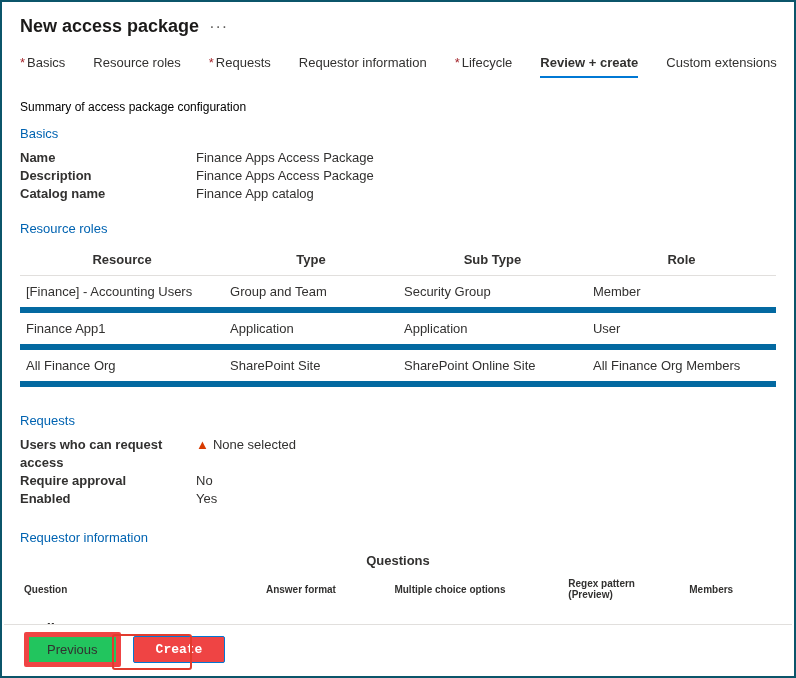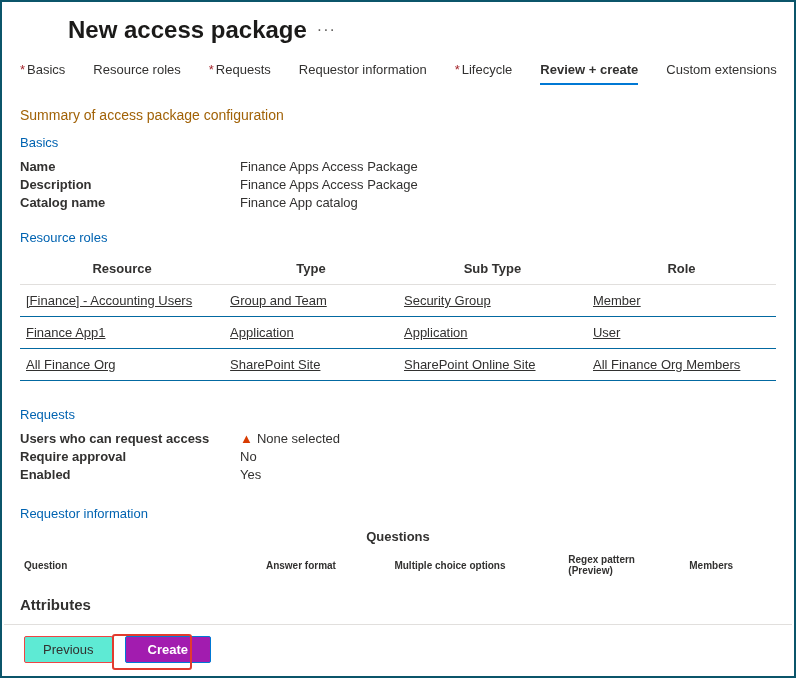--- a/index.html
+++ b/index.html
@@ -1,42 +1,42 @@
 <!DOCTYPE html>
 <html><head>
 <meta charset="utf-8">
 <style>
   * { box-sizing: border-box; margin: 0; padding: 0; }
   html, body { width: 796px; height: 678px; font-family: "Segoe UI", Arial, sans-serif; background: #fff; color: #323130; }
   .frame { width: 796px; height: 678px; border: 2px solid #0b556a; position: relative; overflow: hidden; }
   .inner { padding: 14px 18px 0 18px; }
   .title-row { display: flex; align-items: center; gap: 10px; margin-bottom: 18px; }
-  .title { font-size: 24px; font-weight: 600; color: #1b1a19; margin-left: 48px; }
+  .title { font-size: 18px; font-weight: 600; color: #1b1a19; }
   .ellipsis { font-size: 16px; color: #605e5c; letter-spacing: 1px; cursor: pointer; }
   .tabs { display: flex; gap: 28px; font-size: 13px; color: #323130; border-bottom: 0; margin-bottom: 22px; }
   .tab { padding-bottom: 6px; cursor: pointer; white-space: nowrap; }
   .tab .star { color: #a4262c; margin-right: 2px; }
   .tab.active { font-weight: 600; border-bottom: 2px solid #0078d4; }
-  .subtitle { font-size: 14px; color: #a16207; }
+  .subtitle { font-size: 12px; color: #000000; }
   .section-head { font-size: 13px; color: #0063b1; margin: 12px 0 8px 0; font-weight: 400; }
   .kv { display: flex; font-size: 13px; line-height: 18px; }
-  .kv .k { width: 220px; font-weight: 600; }
+  .kv .k { width: 176px; font-weight: 600; }
   .kv .v { flex: 1; }
   .basics-block { margin-bottom: 18px; }
   table.res { width: 100%; border-collapse: collapse; font-size: 13px; margin-top: 4px; }
   table.res th { text-align: center; font-weight: 600; padding: 8px 6px; border-bottom: 1px solid #e1dfdd; }
-  table.res td { padding: 8px 6px; border-bottom: 1px solid #0369a1; text-decoration: underline; }
+  table.res td { padding: 8px 6px; border-bottom: 6px solid #0369a1; }
   .warn-icon { color: #d83b01; margin-right: 4px; }
   table.qtable { width:100%; border-collapse: collapse; font-size:10px; }
   table.qtable th { text-align:left; font-weight:600; padding:6px 4px; }
   .attr-label { font-weight:600; font-size:15px; margin-top:14px; }
   .footer { position: absolute; left: 2px; right: 2px; bottom: 2px; height: 50px; background: #fff; border-top: 1px solid #e1dfdd; padding: 10px 20px; display:flex; gap:12px; align-items:center; }
   .btn { font-size: 13px; padding: 5px 18px; border-radius: 2px; cursor: pointer; }
-  .btn-prev { background: #5eead4; border: 1px solid #ef4444; color: #323130; }
-  .btn-create { background: #a21caf; border: 1px solid #0078d4; color: #fff; font-weight: 600; padding:5px 22px; }
+  .btn-prev { background: #22c55e; border: 5px solid #ef4444; color: #323130; }
+  .btn-create { background: #ef4444; border: 1px solid #0078d4; color: #fff; font-weight: 600; padding:5px 22px;font-family:Liberation Mono, monospace; }
   .highlight-box { position:absolute; border: 2px solid #e23b2e; border-radius:3px; pointer-events:none; }
 </style>
 </head>
 <body>
 
 <div class="frame">
   <div class="inner">
 
     <div class="title-row">
       <div class="title">New access package</div>

